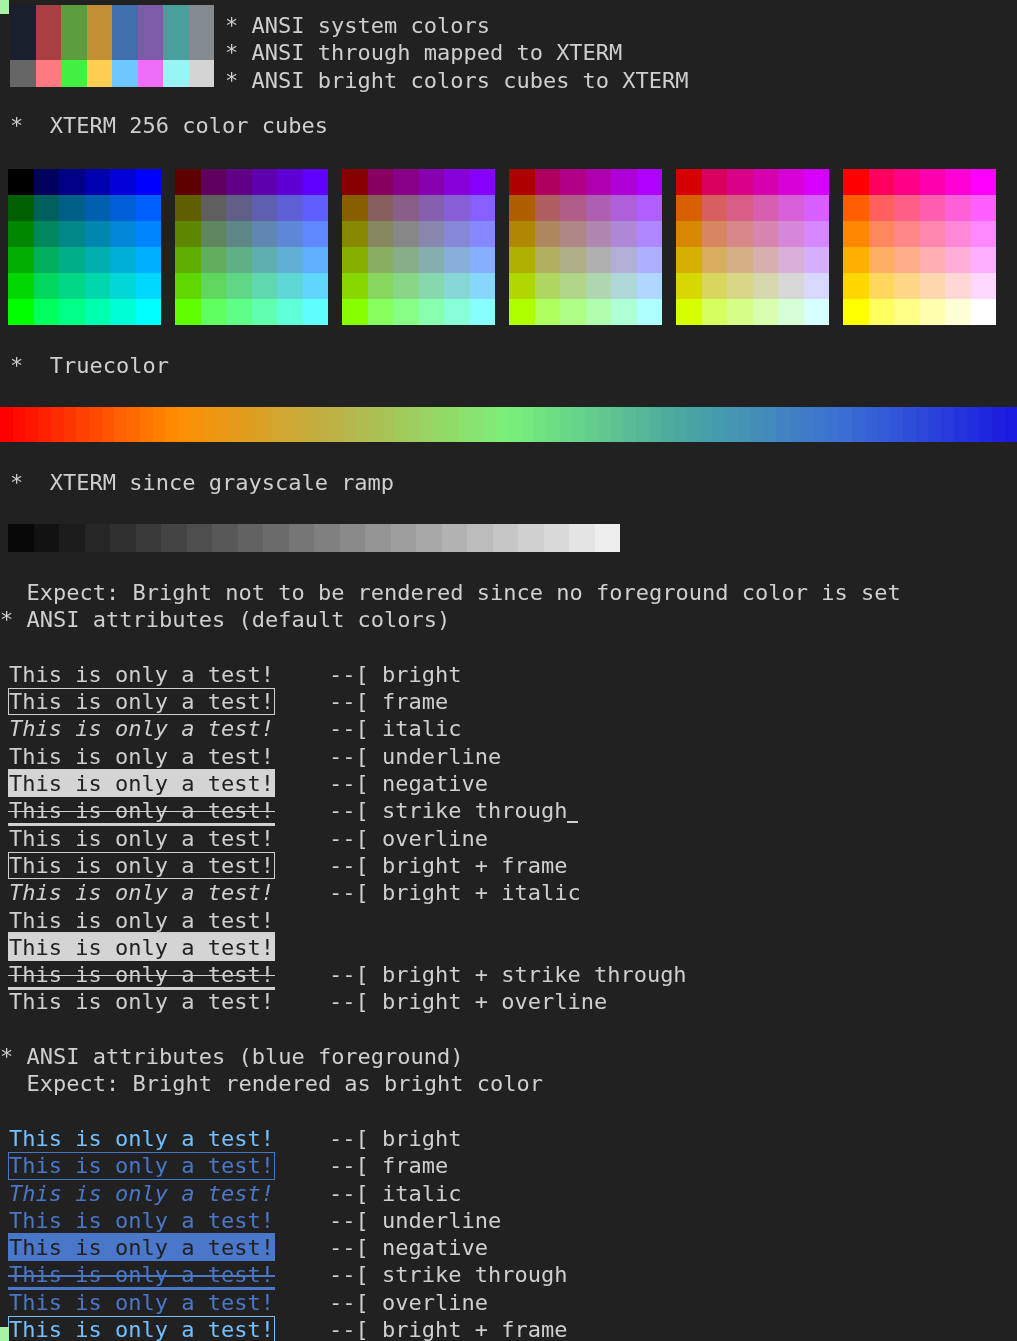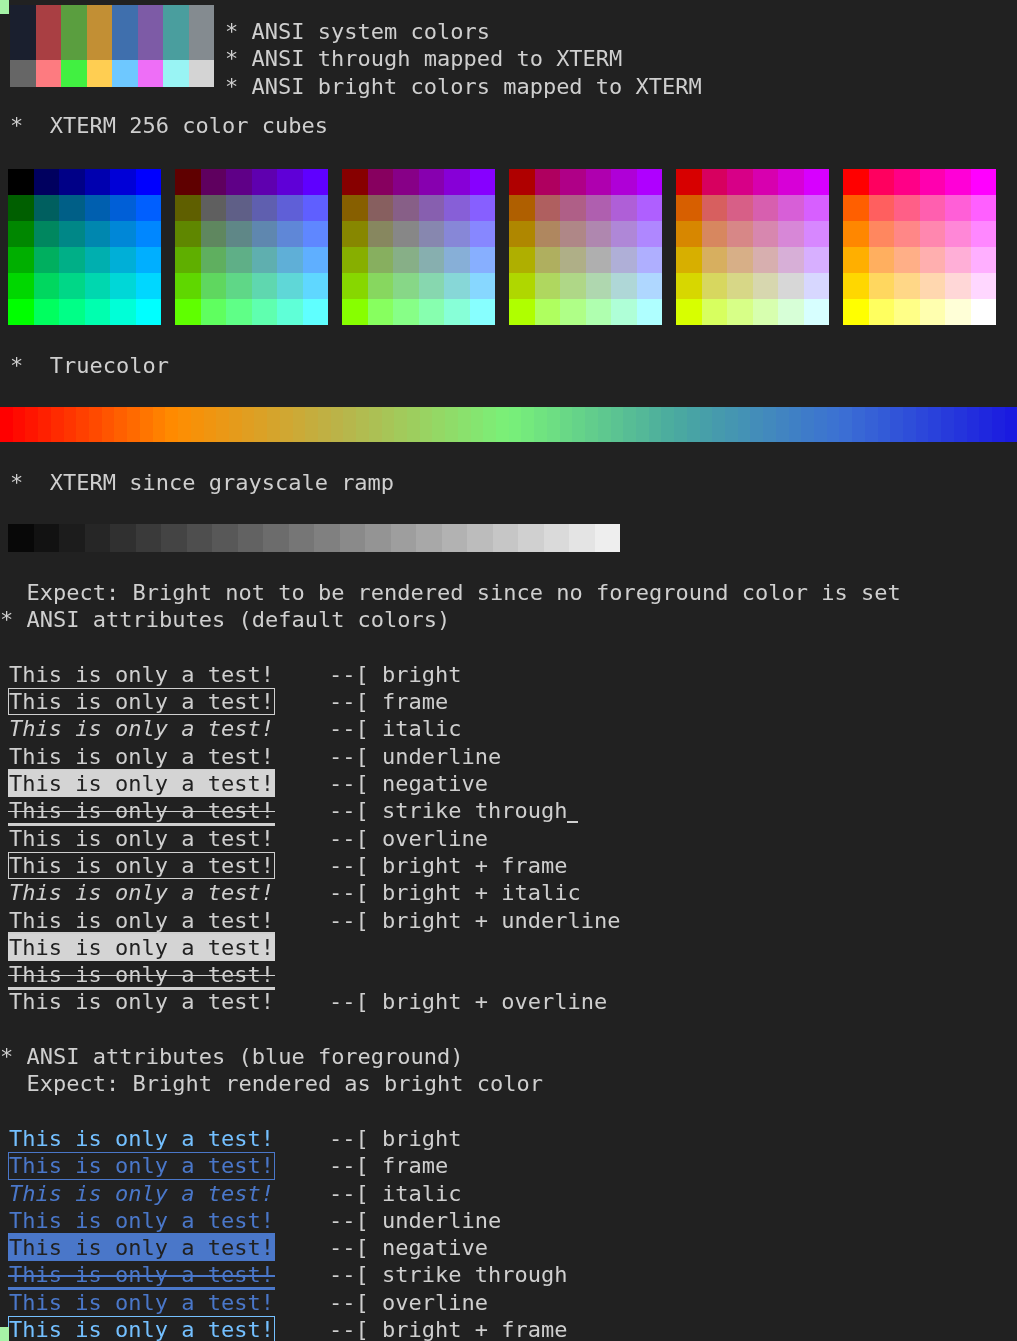--- a/index.html
+++ b/index.html
@@ -25,21 +25,21 @@
   .swatch-grid {
     position: absolute;
     left: 10px; top: 5px;
     display: flex; flex-direction: column;
   }
   .swatch-row { display: flex; }
   .swatch { width: 25.5px; height: 27.3px; }
   .swatch-row.r1 .swatch { height: 54.6px; }
   .top-text {
     position: absolute;
-    left: 225px; top: 18px;
+    left: 225px; top: 12px;
   }
   .top-text .ln { white-space: pre; }
 
   .cursor-mark {
     position: absolute;
     left: 0px; top: 0px;
     width: 9px; height: 14px;
     background: #a6f3a6;
   }
   .cursor-mark.bottom {
@@ -159,21 +159,21 @@
           <div class="swatch" style="background: rgb(255, 206, 82);"></div>
           <div class="swatch" style="background: rgb(110, 200, 255);"></div>
           <div class="swatch" style="background: rgb(238, 110, 247);"></div>
           <div class="swatch" style="background: rgb(153, 244, 244);"></div>
           <div class="swatch" style="background: rgb(212, 212, 212);"></div>
         </div>
     </div>
     <div class="top-text">
       <div class="ln">* ANSI system colors</div>
       <div class="ln">* ANSI through mapped to XTERM</div>
-      <div class="ln">* ANSI bright colors mapped to XTERM</div>
+      <div class="ln">* ANSI bright colors cubes to XTERM</div>
     </div>
   </div>
 
   <div class="blank"></div>
   <div class="hline">*  XTERM 256 color cubes</div>
   <div class="blank"></div>
 
   <div class="cubes" id="cubes">
       <div class="cube">
         <div class="cube-row">
@@ -603,23 +603,23 @@
   <div class="attr-list" id="attrs-default">
       <div class="attr-row"><div class="attr-sample a-bright-default"><span class="sample-text">This is only a test!</span></div><div class="attr-label">--[ bright</div></div>
       <div class="attr-row"><div class="attr-sample fg-default"><div class="frame-box"></div><span class="sample-text">This is only a test!</span></div><div class="attr-label">--[ frame</div></div>
       <div class="attr-row"><div class="attr-sample fg-default a-italic"><span class="sample-text">This is only a test!</span></div><div class="attr-label">--[ italic</div></div>
       <div class="attr-row"><div class="attr-sample fg-default"><div class="underline-bar"></div><span class="sample-text">This is only a test!</span></div><div class="attr-label">--[ underline</div></div>
       <div class="attr-row"><div class="attr-sample a-negative-default"><span class="sample-text">This is only a test!</span></div><div class="attr-label">--[ negative</div></div>
       <div class="attr-row"><div class="attr-sample fg-default"><div class="strike-bar"></div><div class="underline-bar"></div><span class="sample-text">This is only a test!</span></div><div class="attr-label">--[ strike through<span class="trailing-cursor"></span></div></div>
       <div class="attr-row"><div class="attr-sample fg-default"><div class="overline-bar"></div><span class="sample-text">This is only a test!</span></div><div class="attr-label">--[ overline</div></div>
       <div class="attr-row"><div class="attr-sample fg-default"><div class="frame-box"></div><span class="sample-text">This is only a test!</span></div><div class="attr-label">--[ bright + frame</div></div>
       <div class="attr-row"><div class="attr-sample fg-default a-italic"><span class="sample-text">This is only a test!</span></div><div class="attr-label">--[ bright + italic</div></div>
-      <div class="attr-row"><div class="attr-sample fg-default"><div class="underline-bar"></div><span class="sample-text">This is only a test!</span></div><div class="attr-label">--[ bright + underline</div></div>
+      <div class="attr-row"><div class="attr-sample fg-default"><div class="underline-bar"></div><span class="sample-text">This is only a test!</span></div></div>
       <div class="attr-row"><div class="attr-sample a-negative-default"><span class="sample-text">This is only a test!</span></div></div>
-      <div class="attr-row"><div class="attr-sample fg-default"><div class="strike-bar"></div><div class="underline-bar"></div><span class="sample-text">This is only a test!</span></div></div>
+      <div class="attr-row"><div class="attr-sample fg-default"><div class="strike-bar"></div><div class="underline-bar"></div><span class="sample-text">This is only a test!</span></div><div class="attr-label">--[ bright + strike through</div></div>
       <div class="attr-row"><div class="attr-sample fg-default"><div class="overline-bar"></div><span class="sample-text">This is only a test!</span></div><div class="attr-label">--[ bright + overline</div></div>
     </div>
 
   <div class="blank"></div>
   <div class="hline nopad">* ANSI attributes (blue foreground)</div>
   <div class="hline nopad">  Expect: Bright rendered as bright color</div>
   <div class="blank"></div>
 
   <div class="attr-list" id="attrs-blue">
       <div class="attr-row"><div class="attr-sample a-bright-blue"><span class="sample-text">This is only a test!</span></div><div class="attr-label">--[ bright</div></div>

